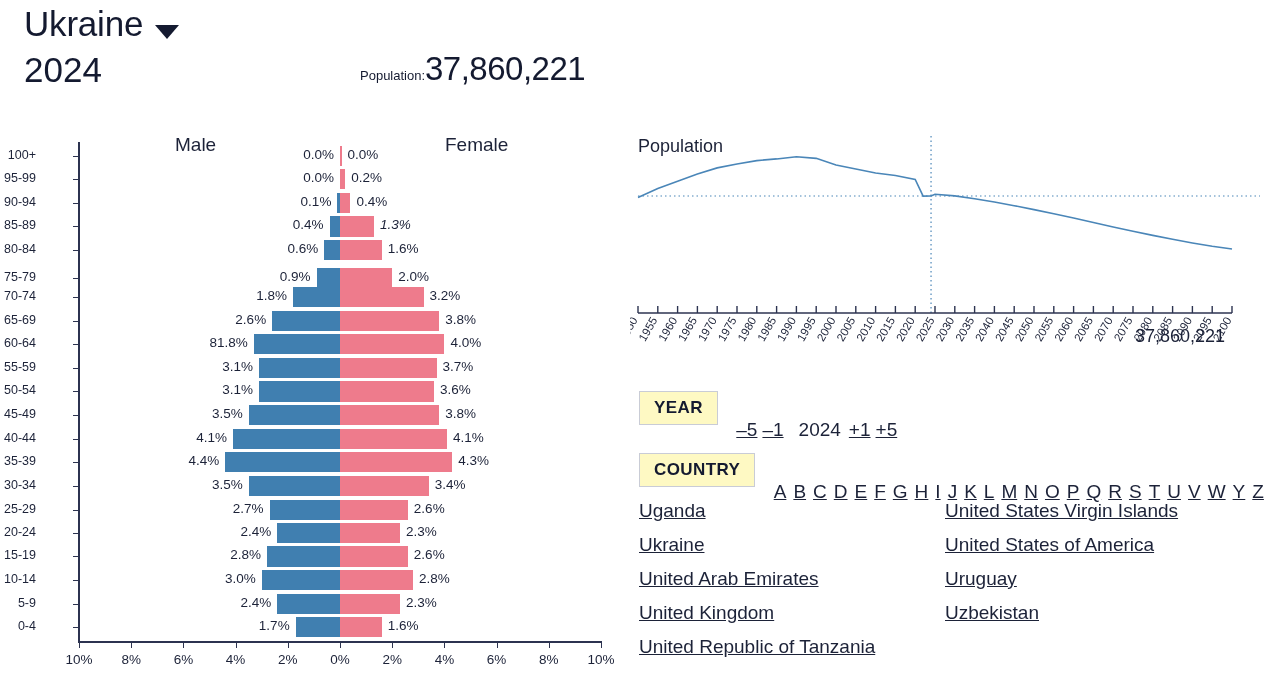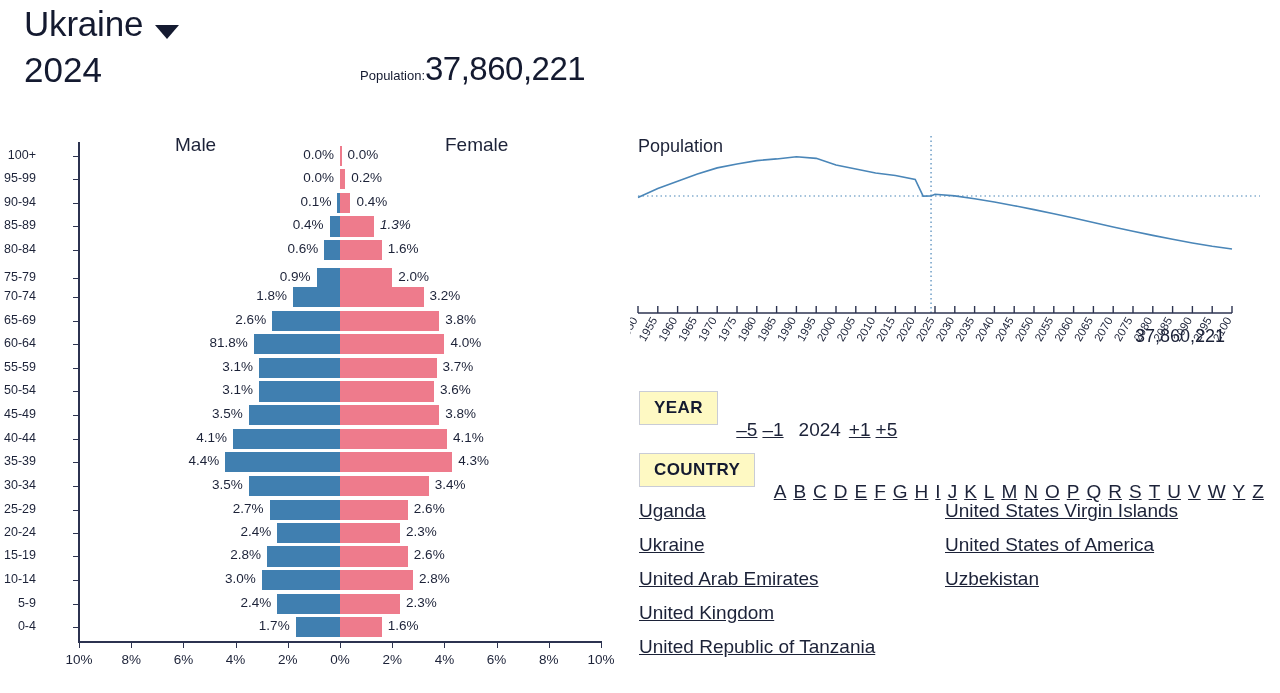--- a/index.html
+++ b/index.html
@@ -418,15 +418,16 @@
   <div class="clist-col" id="clist-col-1">
       <a>Uganda</a>
       <a>Ukraine</a>
       <a>United Arab Emirates</a>
       <a>United Kingdom</a>
       <a>United Republic of Tanzania</a>
     </div>
   <div class="clist-col" id="clist-col-2">
       <a>United States Virgin Islands</a>
       <a>United States of America</a>
+      <a>Uruguay</a>
       <a>Uzbekistan</a>
     </div>
 </div>
 
 </body></html>

